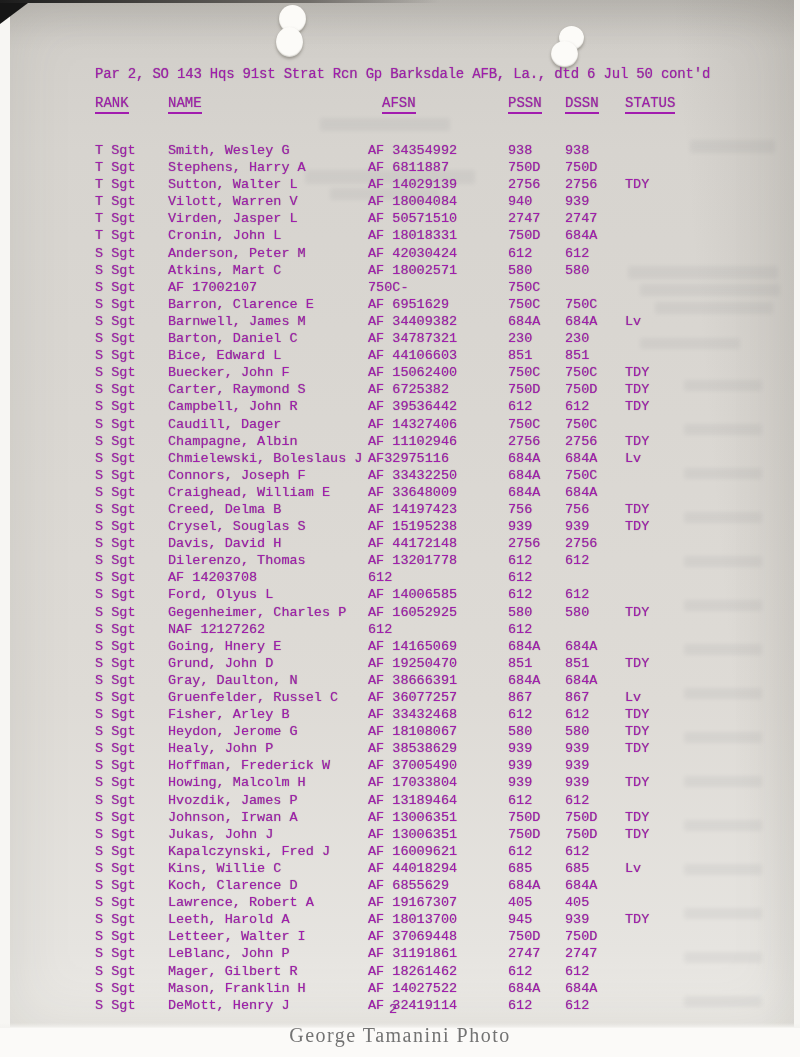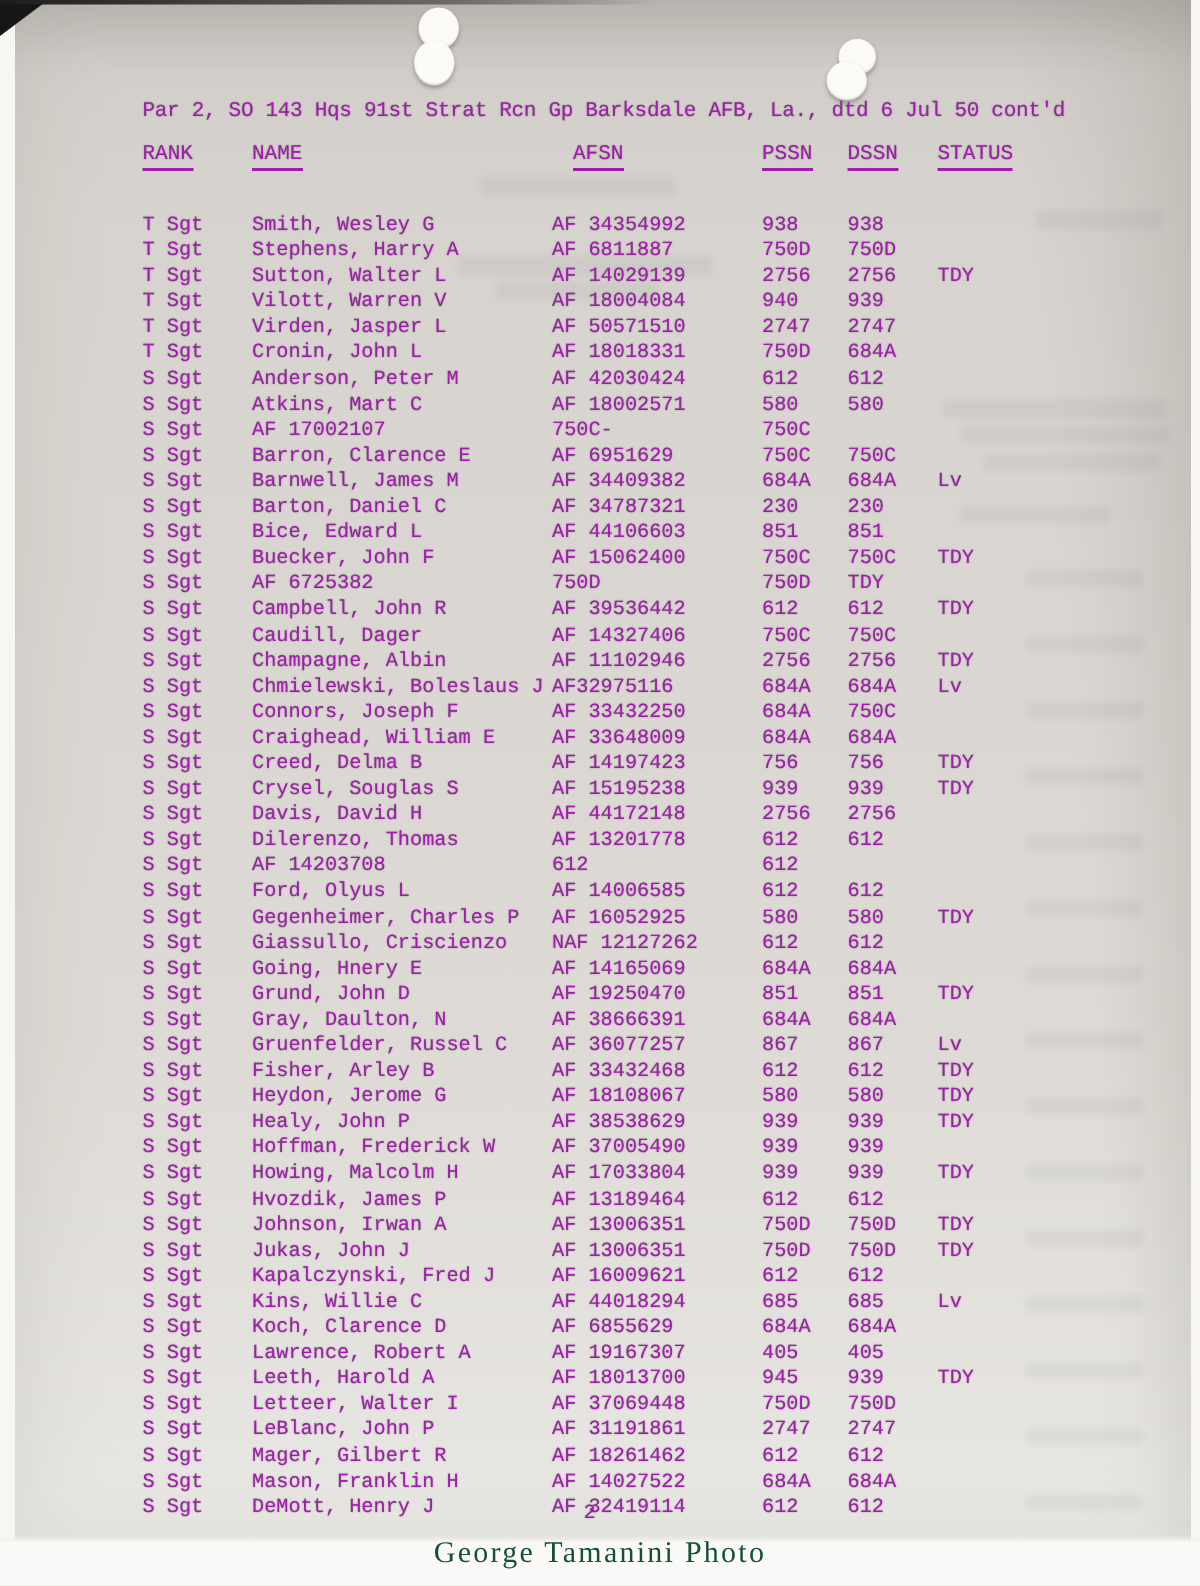--- a/index.html
+++ b/index.html
@@ -33,21 +33,21 @@
   .rows{position:absolute;left:95px;top:130px;width:690px;font-size:13.5px;margin-top:12px;}
   .row{height:17.1px;line-height:17.1px;white-space:nowrap;}
   .row span{overflow:visible;}
   .pagenum{position:absolute;left:0;right:14px;top:1002px;text-align:center;font-size:13.5px;}
   .band{position:absolute;left:0;right:0;bottom:0;height:30px;background:#fbfaf8;}
   .band::before{content:"";position:absolute;left:0;right:0;top:-4px;height:5px;
     background:linear-gradient(180deg,rgba(200,196,190,0),#f3f2ef);}
   .caption{
     position:absolute;left:0;right:0;top:1024px;text-align:center;
     font-family:"Liberation Serif","DejaVu Serif",serif;
-    font-size:20px;letter-spacing:1.5px;color:#14532d;
+    font-size:20px;letter-spacing:1.5px;color:#737373;
   }
   .corner-wedge{position:absolute;left:0;top:0;width:32px;height:24px;
     background:#161616;clip-path:polygon(0 0,100% 0,0 100%);}
   .top-strip{position:absolute;left:0;top:0;width:440px;height:3px;
     background:linear-gradient(90deg,#1c1c1c,#6f6c68 70%,rgba(120,117,112,0));}
   .hole{position:absolute;}
   .hole i{position:absolute;display:block;background:#fcfbf8;border-radius:50%;
     box-shadow:0 2px 3px rgba(110,105,97,.55), inset 0 -1px 1px rgba(150,145,138,.35);}
   .hole1{left:276px;top:5px;width:32px;height:54px;}
   .hole1 .a{left:3px;top:0;width:27px;height:28px;}
@@ -219,20 +219,21 @@
       <div class="row grid6">
         <span>S Sgt</span>
         <span>Buecker, John F</span>
         <span>AF 15062400</span>
         <span>750C</span>
         <span>750C</span>
         <span>TDY</span>
       </div>
       <div class="row grid6">
         <span>S Sgt</span>
+        <span>Carter, Raymond S</span>
         <span>AF 6725382</span>
         <span>750D</span>
         <span>750D</span>
         <span>TDY</span>
       </div>
       <div class="row grid6">
         <span>S Sgt</span>
         <span>Campbell, John R</span>
         <span>AF 39536442</span>
         <span>612</span>
@@ -329,21 +330,20 @@
       <div class="row grid6">
         <span>S Sgt</span>
         <span>Gegenheimer, Charles P</span>
         <span>AF 16052925</span>
         <span>580</span>
         <span>580</span>
         <span>TDY</span>
       </div>
       <div class="row grid6">
         <span>S Sgt</span>
-        <span>Giassullo, Criscienzo</span>
         <span>NAF 12127262</span>
         <span>612</span>
         <span>612</span>
         <span></span>
       </div>
       <div class="row grid6">
         <span>S Sgt</span>
         <span>Going, Hnery E</span>
         <span>AF 14165069</span>
         <span>684A</span>

